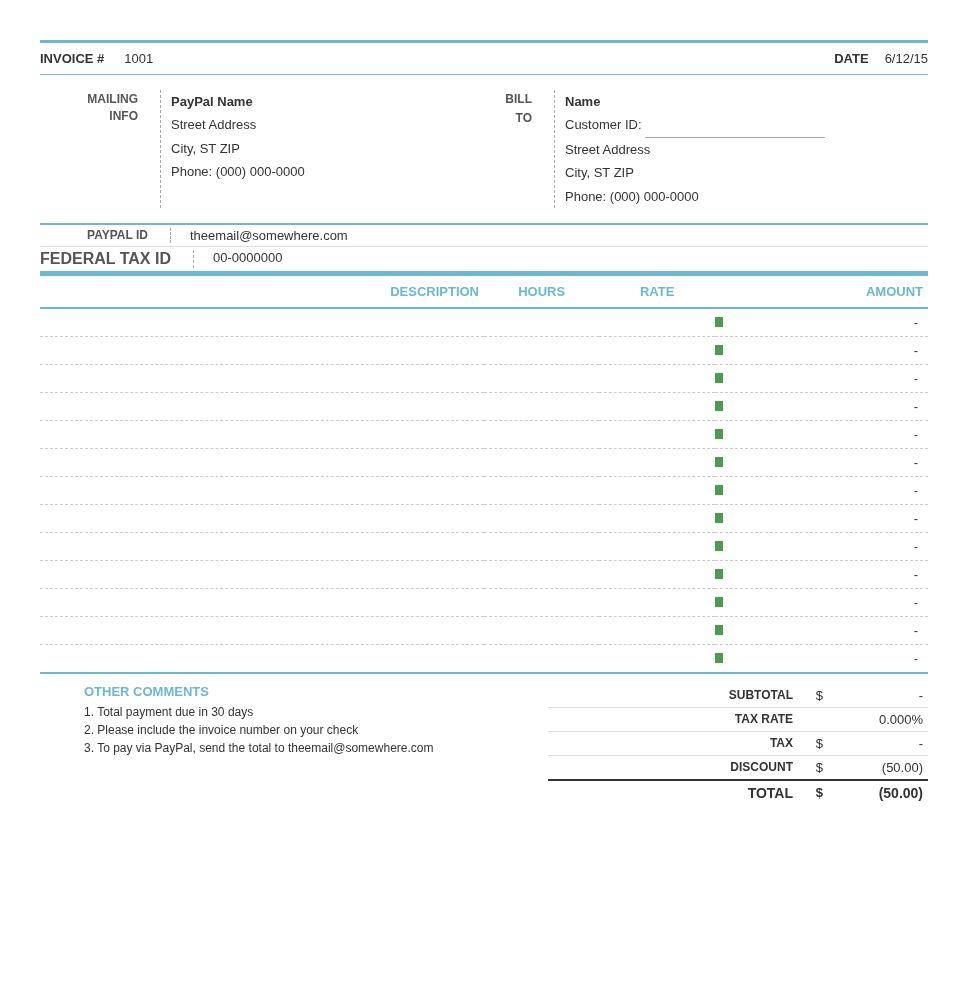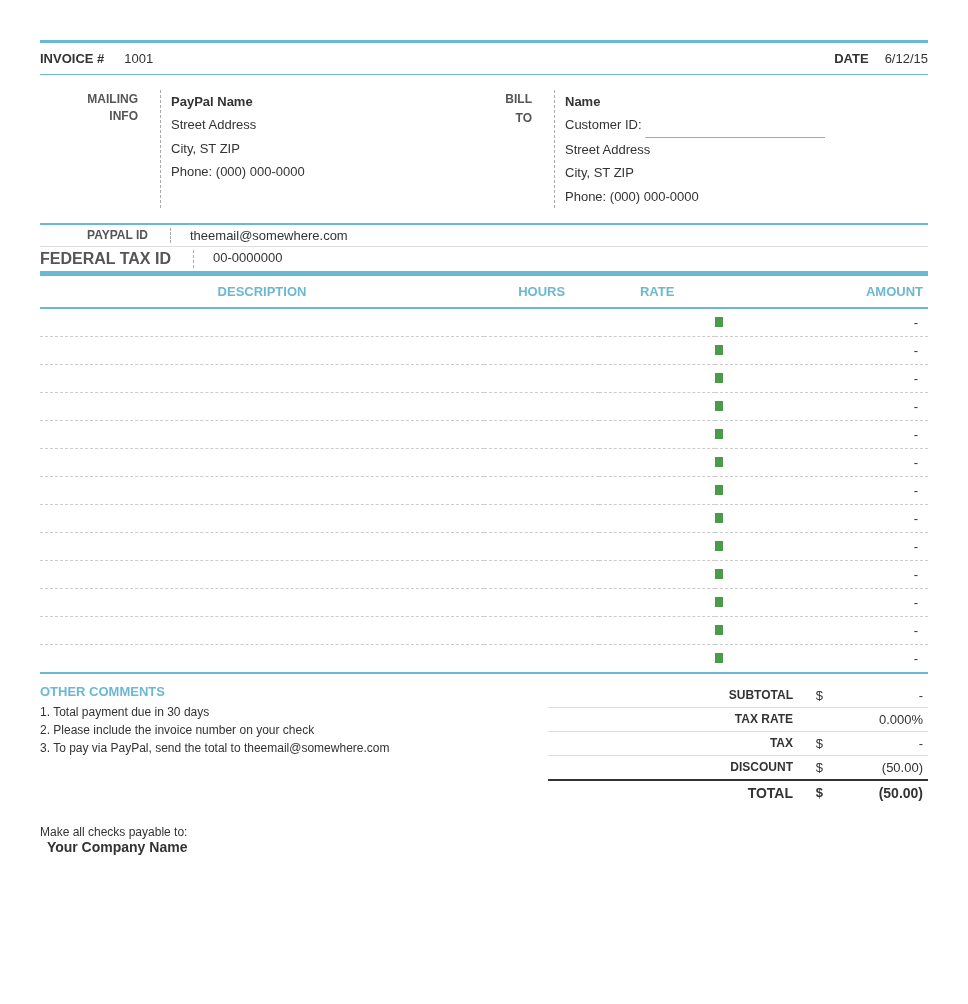--- a/index.html
+++ b/index.html
@@ -147,21 +147,21 @@
     }
     .items-table thead tr {
       border-top: 3px solid #6bb8d4;
       border-bottom: 2px solid #6bb8d4;
     }
     .items-table thead th {
       font-weight: bold;
       font-size: 13px;
       color: #6bb8d4;
       padding: 8px 5px;
-      text-align: center;
+      text-align: right;
     }
     .col-desc { width: 50%; padding-left: 10px; }
     .col-hours { width: 13%; text-align: center; }
     .col-rate { width: 13%; text-align: center; }
     .col-amount { width: 24%; text-align: right; padding-right: 10px; }
 
     .items-table tbody tr {
       border-bottom: 1px dashed #ccc;
     }
     .items-table tbody td {
@@ -191,20 +191,21 @@
     
     .footer-section {
       display: flex;
       justify-content: space-between;
       margin-top: 0;
       padding-top: 10px;
     }
     .comments-col {
       flex: 1;
       padding-right: 30px;
+      margin-left: 44px;
     }
     .comments-title {
       font-weight: bold;
       font-size: 13px;
       color: #6bb8d4;
       margin-bottom: 6px;
     }
     .comments-col p {
       font-size: 12px;
       margin-bottom: 4px;
@@ -467,17 +468,13 @@
     </div>
     <div class="totals-row total-row">
       <span class="totals-label">TOTAL</span>
       <span class="totals-dollar">$</span>
       <span class="totals-value">(50.00)</span>
     </div>
   </div>
 </div>
 
 <div class="bottom-section">
-  <div class="payable-info">
-    <div>Make all checks payable to:</div>
-    <div class="company">Your Company Name</div>
-  </div>
 </div>
 
 </body></html>

